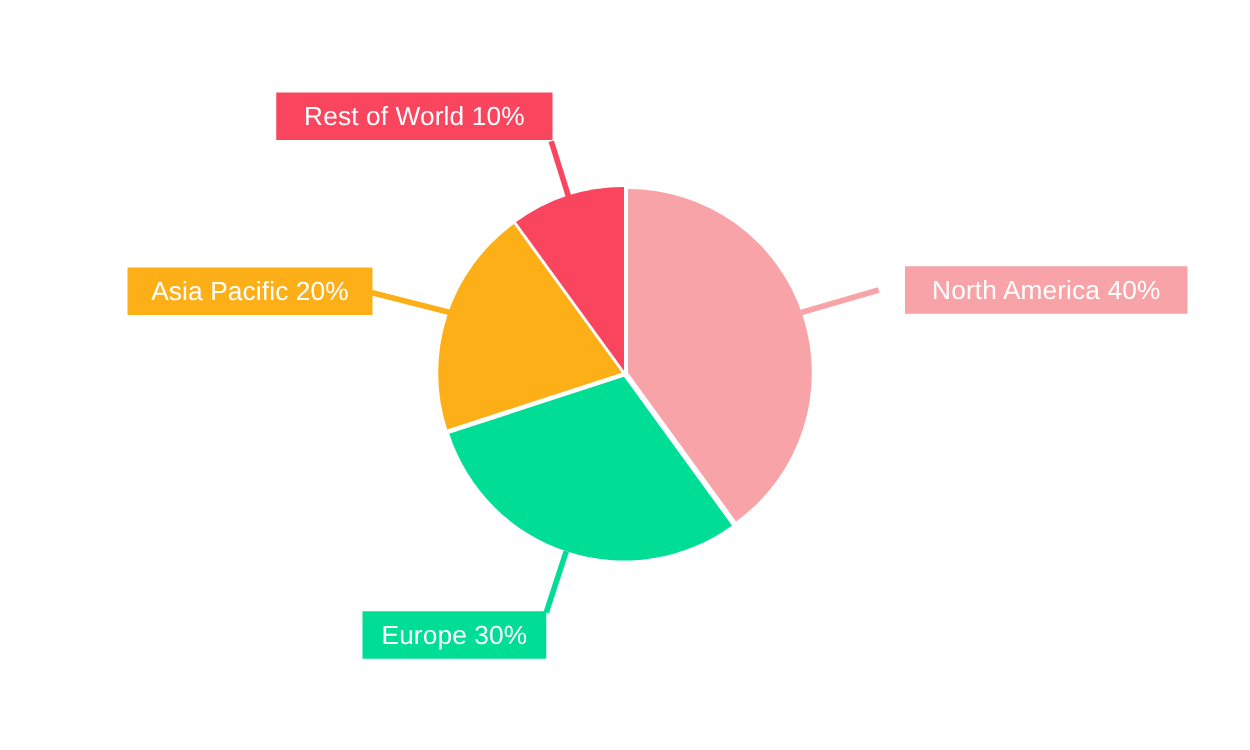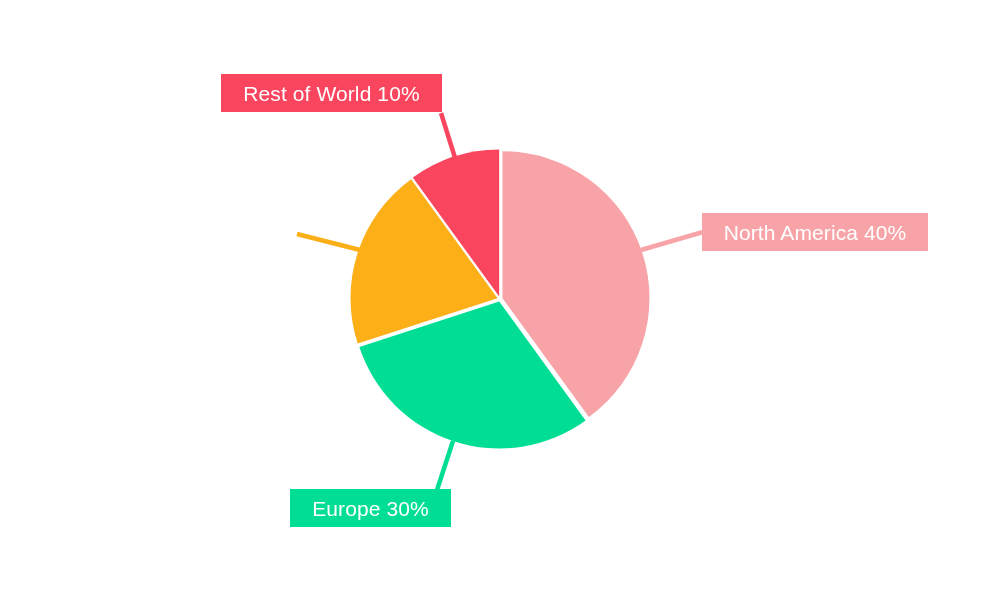--- a/index.html
+++ b/index.html
@@ -34,29 +34,29 @@
     color: #ffffff;
     font-size: 21px;
     font-family: "Liberation Sans", sans-serif;
     white-space: nowrap;
     letter-spacing: 0.1px;
     line-height: 1;
     box-sizing: border-box;
     padding: 5px 10px;
   }
   #label-north-america {
-    left: 702px;
+    left: 724px;
     top: 213px;
     width: 226px;
     height: 38px;
   }
   #label-europe {
     left: 290px;
     top: 489px;
-    width: 161px;
+    width: 147px;
     height: 38px;
   }
   #label-asia-pacific {
     left: 102px;
     top: 214px;
     width: 196px;
     height: 38px;
   }
   #label-rest-of-world {
     left: 221px;
@@ -89,18 +89,21 @@
   </svg>
 
   <div class="data-label" id="label-north-america" style="background:#f7a3a7">
     <span>North America 40%</span>
   </div>
 
   <div class="data-label" id="label-europe" style="background:#00de95">
     <span>Europe 30%</span>
   </div>
 
+  <div class="data-label" id="label-asia-pacific" style="background:#fcaf17">
+    <span>Asia Pacific 20%</span>
+  </div>
 
   <div class="data-label" id="label-rest-of-world" style="background:#fa455f">
     <span>Rest of World 10%</span>
   </div>
 
 </div>
 
 </body></html>

